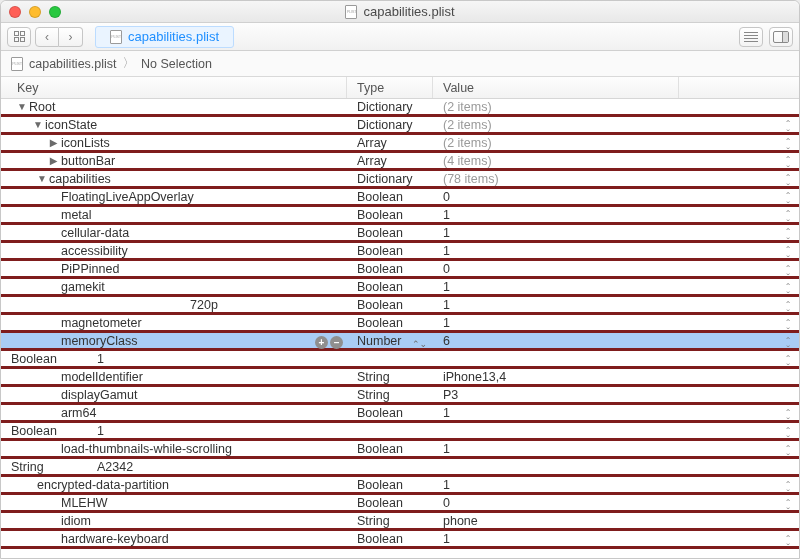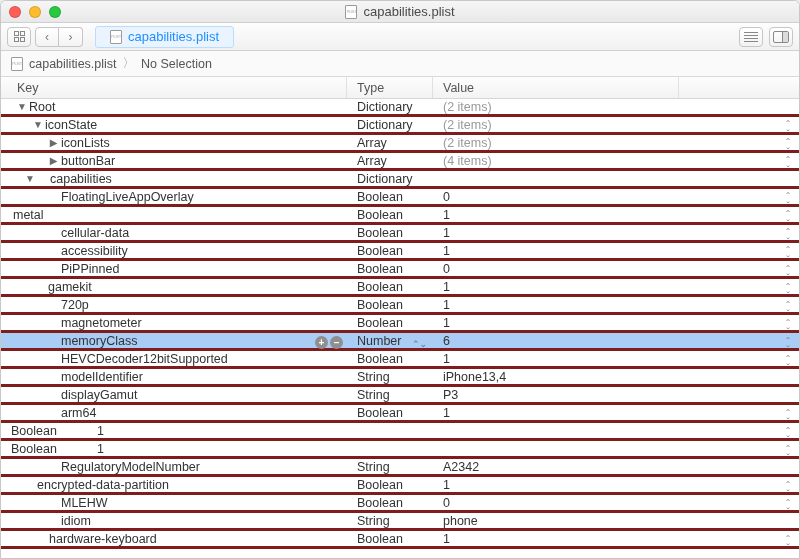--- a/index.html
+++ b/index.html
@@ -162,39 +162,43 @@
           <span class="tri closed"></span>
           <span>buttonBar</span>
         </div>
         <div class="t"><span>Array</span></div>
         <div class="v" style="position: relative;">
           <span class="dim">(4 items)</span>
           <span class="stepper"></span>
         </div>
       </div>
       <div class="row">
-        <div class="k" style="padding-left: 24px; gap: 13px;">
+        <div class="k" style="padding-left: 36px;">
           <span class="tri open"></span>
           <span>capabilities</span>
         </div>
         <div class="t"><span>Dictionary</span></div>
+        <div class="v" style="position: relative;">
+          <span class="dim">(78 items)</span>
+          <span class="stepper"></span>
+        </div>
       </div>
       <div class="row">
         <div class="k" style="padding-left: 48px;">
           <span class="tri none"></span>
           <span>FloatingLiveAppOverlay</span>
         </div>
         <div class="t"><span>Boolean</span></div>
         <div class="v" style="position: relative;">
           <span>0</span>
           <span class="stepper"></span>
         </div>
       </div>
       <div class="row">
-        <div class="k" style="">
+        <div class="k" style="padding-left: 48px;">
           <span class="tri none"></span>
           <span>metal</span>
         </div>
         <div class="t"><span>Boolean</span></div>
         <div class="v" style="position: relative;">
           <span>1</span>
           <span class="stepper"></span>
         </div>
       </div>
       <div class="row">
@@ -224,32 +228,32 @@
           <span class="tri none"></span>
           <span>PiPPinned</span>
         </div>
         <div class="t"><span>Boolean</span></div>
         <div class="v" style="position: relative;">
           <span>0</span>
           <span class="stepper"></span>
         </div>
       </div>
       <div class="row">
-        <div class="k" style="padding-left: 35px;">
+        <div class="k" style="padding-left: 48px;">
           <span class="tri none"></span>
           <span>gamekit</span>
         </div>
         <div class="t"><span>Boolean</span></div>
         <div class="v" style="position: relative;">
           <span>1</span>
           <span class="stepper"></span>
         </div>
       </div>
       <div class="row">
-        <div class="k" style="padding-left: 48px;">
+        <div class="k" style="padding-left: 48px; justify-content: center;">
           <span class="tri none"></span>
           <span>720p</span>
         </div>
         <div class="t"><span>Boolean</span></div>
         <div class="v" style="position: relative;">
           <span>1</span>
           <span class="stepper"></span>
         </div>
       </div>
       <div class="row">
@@ -272,24 +276,20 @@
             <div class="circ">–</div>
           </div>
         </div>
         <div class="t"><span>Number</span><span class="type-caret">⌃⌄</span></div>
         <div class="v" style="position: relative;">
           <span>6</span>
           <span class="stepper"></span>
         </div>
       </div>
       <div class="row">
-        <div class="k" style="padding-left: 48px;">
-          <span class="tri none"></span>
-          <span>HEVCDecoder12bitSupported</span>
-        </div>
         <div class="t"><span>Boolean</span></div>
         <div class="v" style="position: relative;">
           <span>1</span>
           <span class="stepper"></span>
         </div>
       </div>
       <div class="row">
         <div class="k" style="padding-left: 48px;">
           <span class="tri none"></span>
           <span>modelIdentifier</span>
@@ -321,31 +321,31 @@
         </div>
       </div>
       <div class="row">
         <div class="t"><span>Boolean</span></div>
         <div class="v" style="position: relative;">
           <span>1</span>
           <span class="stepper"></span>
         </div>
       </div>
       <div class="row">
-        <div class="t"><span>Boolean</span></div>
-        <div class="v" style="position: relative;">
-          <span>1</span>
-          <span class="stepper"></span>
-        </div>
-      </div>
-      <div class="row">
-        <div class="k" style="padding-left: 48px;">
-          <span class="tri none"></span>
-          <span>RegulatoryModelNumber</span>
-        </div>
+        <div class="k" style="padding-left: 48px;">
+          <span class="tri none"></span>
+          <span>load-thumbnails-while-scrolling</span>
+        </div>
+        <div class="t"><span>Boolean</span></div>
+        <div class="v" style="position: relative;">
+          <span>1</span>
+          <span class="stepper"></span>
+        </div>
+      </div>
+      <div class="row">
         <div class="t"><span>String</span></div>
         <div class="v">
           <span>A2342</span>
         </div>
       </div>
       <div class="row">
         <div class="k" style="padding-left: 24px;">
           <span class="tri none"></span>
           <span>encrypted-data-partition</span>
         </div>
@@ -370,21 +370,21 @@
         <div class="k" style="padding-left: 48px;">
           <span class="tri none"></span>
           <span>idiom</span>
         </div>
         <div class="t"><span>String</span></div>
         <div class="v">
           <span>phone</span>
         </div>
       </div>
       <div class="row">
-        <div class="k" style="padding-left: 36px;">
+        <div class="k" style="padding-left: 48px;">
           <span class="tri none"></span>
           <span>hardware-keyboard</span>
         </div>
         <div class="t"><span>Boolean</span></div>
         <div class="v" style="position: relative;">
           <span>1</span>
           <span class="stepper"></span>
         </div>
       </div>
     </div>

